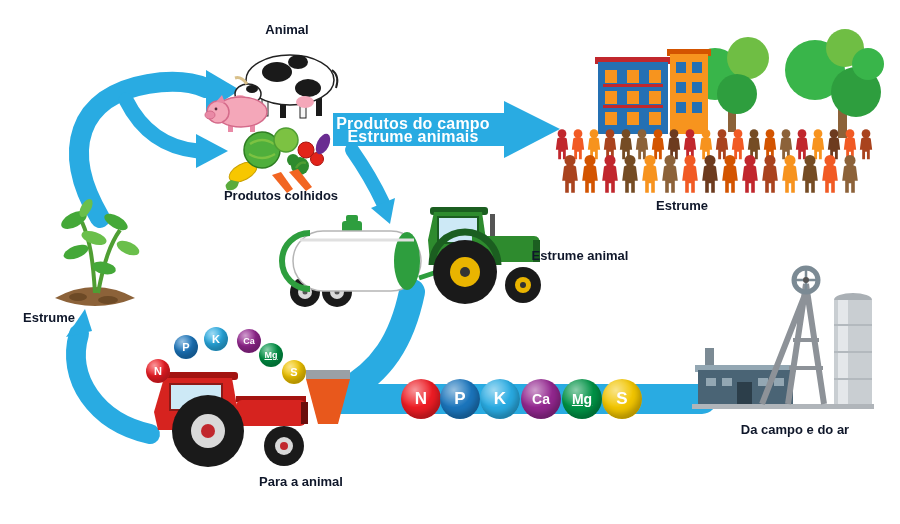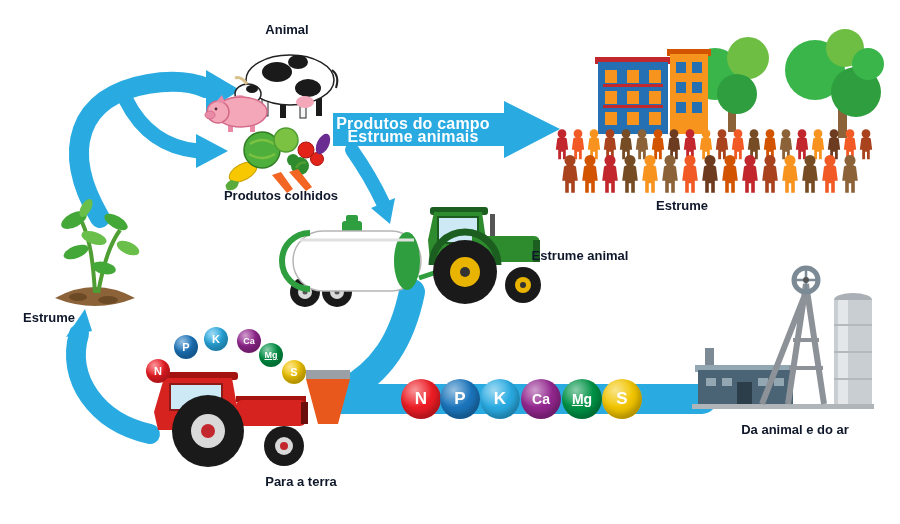--- a/index.html
+++ b/index.html
@@ -271,22 +271,22 @@
         <circle cx="284" cy="446" r="9" fill="#d9d9d9"></circle>
         <circle cx="284" cy="446" r="4" fill="#c1272d"></circle>
     </g>
   </svg>
 
   <div class="label" style="left:287px;top:22px">Animal</div>
   <div class="label" style="left:281px;top:188px">Produtos colhidos</div>
   <div class="label" style="left:682px;top:198px">Estrume</div>
   <div class="label" style="left:580px;top:248px">Estrume animal</div>
   <div class="label" style="left:49px;top:310px">Estrume</div>
-  <div class="label" style="left:301px;top:474px">Para a terra</div>
-  <div class="label" style="left:795px;top:422px">Da animal e do ar</div>
+  <div class="label" style="left:301px;top:474px">Para a animal</div>
+  <div class="label" style="left:795px;top:422px">Da campo e do ar</div>
 
   <div class="arrow-text" style="left:413px;top:115px">Produtos do campo</div>
   <div class="arrow-text" style="left:413px;top:128px">Estrume animais</div>
 
   <div class="ball small c-n" style="left:158px;top:371px">N</div>
   <div class="ball small c-p" style="left:186px;top:347px">P</div>
   <div class="ball small c-k" style="left:216px;top:339px">K</div>
   <div class="ball small two c-ca" style="left:249px;top:341px">Ca</div>
   <div class="ball small two c-mg" style="left:271px;top:355px">Mg</div>
   <div class="ball small c-s" style="left:294px;top:372px">S</div>

